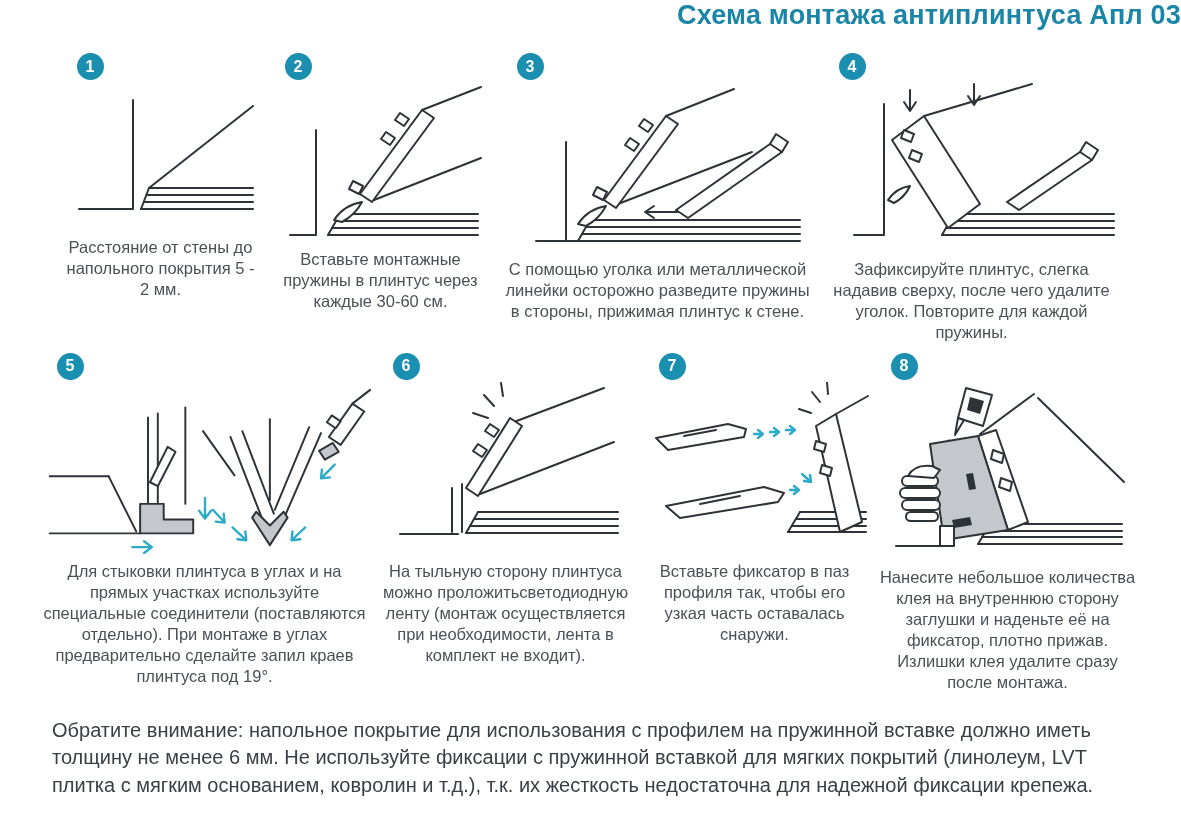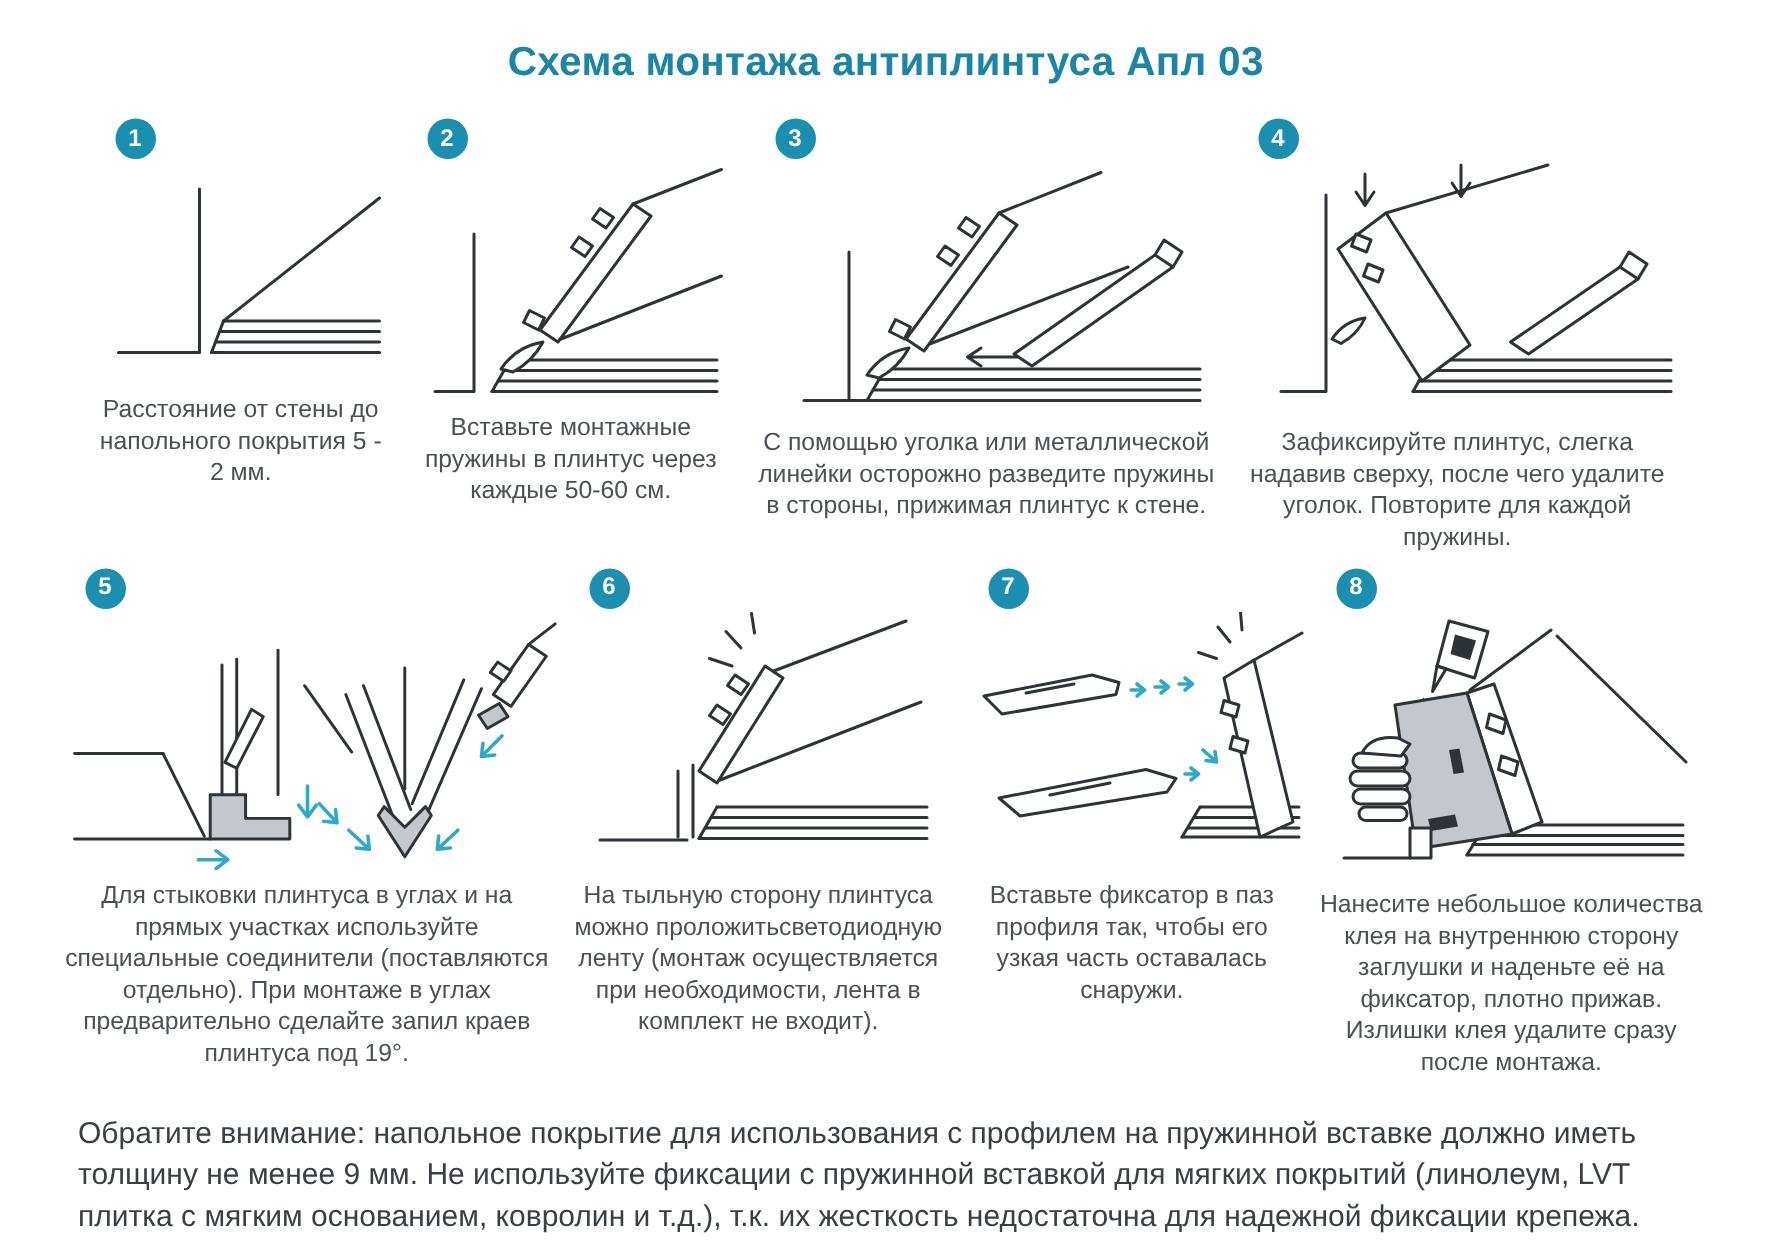--- a/index.html
+++ b/index.html
@@ -11,22 +11,22 @@
     --note-dark:#3a3f46;
     --fill-gray:#c4c8cc;
   }
   *{box-sizing:border-box;margin:0;padding:0;}
   html,body{background:#fff;}
   .page{
     width:1181px;height:827px;background:#ffffff;overflow:hidden;position:relative;
     font-family:"Liberation Sans","DejaVu Sans",sans-serif;color:var(--note-dark);
   }
   .page-title{
-    text-align:center;color:var(--accent-teal);font-size:27px;font-weight:bold;
-    padding-top:26px;letter-spacing:.2px;
+    text-align:right;color:var(--accent-teal);font-size:27px;font-weight:bold;
+    letter-spacing:.2px;
   }
   .steps-row{display:flex;justify-content:center;align-items:flex-start;margin-top:22px;}
   .steps-row.row2{margin-top:10px;}
   .step{display:flex;flex-direction:column;}
   .w1{width:208px;} .w2{width:232px;} .w3{width:322px;} .w4{width:306px;}
   .w5{width:336px;} .w6{width:266px;} .w7{width:232px;} .w8{width:274px;}
   .badge{
     width:27px;height:27px;border-radius:50%;background:var(--badge-teal);
     color:#fff;font-weight:bold;font-size:16px;display:flex;align-items:center;
     justify-content:center;margin-left:20px;flex:0 0 auto;
@@ -89,21 +89,21 @@
           <line class="ln" x1="52" y1="153" x2="64" y2="132"></line>
           <line class="ln" x1="146" y1="28" x2="205" y2="5"></line>
           <line class="ln" x1="98" y1="118" x2="205" y2="76"></line>
           <path class="fw" d="M84 112 L146 28 L158 36 L96 120 Z"></path>
           <path class="fw" d="M133 37 l-9 -6 -5 7 9 6 z"></path>
           <path class="fw" d="M119 56 l-9 -6 -5 7 9 6 z"></path>
           <path class="fw" d="M87 104 l-10 -5 -4 8 10 5 z"></path>
           <path class="fw" d="M58 138 q10 -15 28 -18 q-7 13 -20 20 z"></path>
         </svg>
       </div>
-      <p class="caption">Вставьте монтажные пружины в плинтус через каждые 50-60 см.</p>
+      <p class="caption">Вставьте монтажные пружины в плинтус через каждые 30-60 см.</p>
     </div>
 
     <div class="step w3">
       <div class="badge">
         <span>3</span>
       </div>
       <div class="diagram">
         <svg width="300" height="170" viewBox="0 0 300 170">
           <line class="ln" x1="58" y1="60" x2="58" y2="158"></line>
           <line class="ln" x1="28" y1="159" x2="58" y2="159"></line>
@@ -282,17 +282,17 @@
             <rect class="fw" x="28" y="130" width="32" height="9" rx="4.5"></rect>
             <path class="fw" d="M30 94 q6 -12 24 -10 l8 4 -6 8 z"></path>
           </g>
         </svg>
       </div>
       <p class="caption">Нанесите небольшое количества клея на внутреннюю сторону заглушки и наденьте её на фиксатор, плотно прижав. Излишки клея удалите сразу после монтажа.</p>
     </div>
   </div>
 
   <div class="notes">
-    <p class="attention"><b>Обратите внимание:</b><span> напольное покрытие для использования с профилем на пружинной вставке должно иметь толщину </span><b>не менее 9 мм. Не используйте</b><span> фиксации с пружинной вставкой </span><b>для мягких покрытий</b><span> (линолеум, LVT плитка с мягким основанием, ковролин и т.д.), т.к. их жесткость недостаточна для надежной фиксации крепежа.</span></p>
+    <p class="attention"><b>Обратите внимание:</b><span> напольное покрытие для использования с профилем на пружинной вставке должно иметь толщину </span><b>не менее 6 мм. Не используйте</b><span> фиксации с пружинной вставкой </span><b>для мягких покрытий</b><span> (линолеум, LVT плитка с мягким основанием, ковролин и т.д.), т.к. их жесткость недостаточна для надежной фиксации крепежа.</span></p>
 
   </div>
 
 </div>
 
 </body></html>

